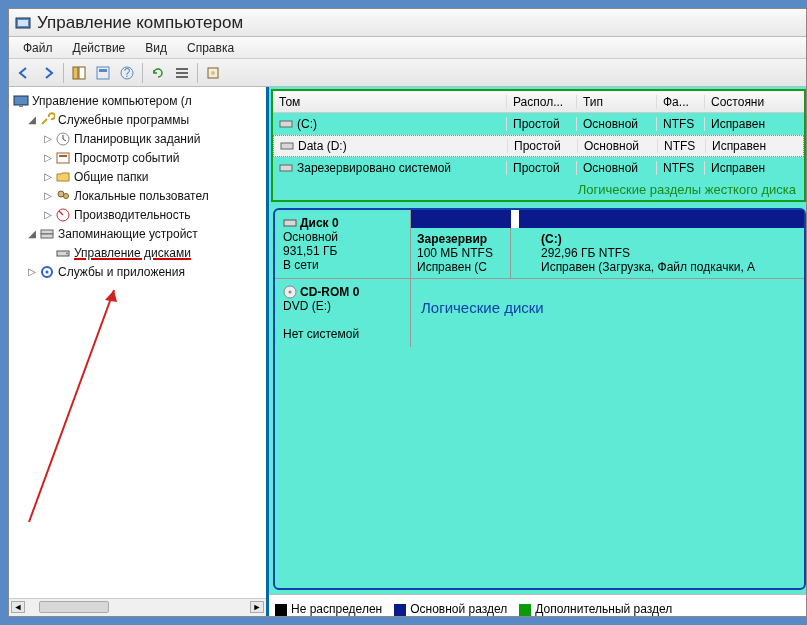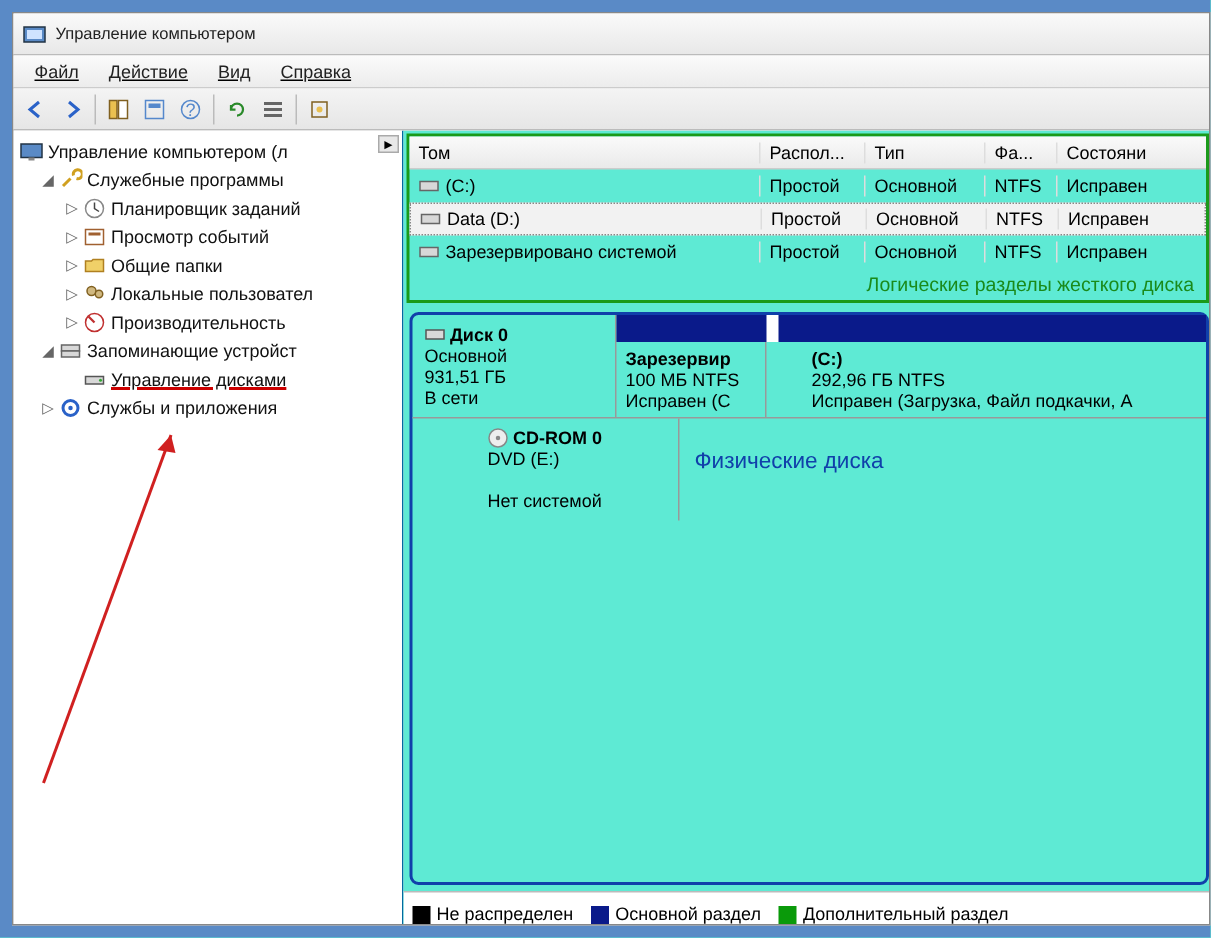--- a/index.html
+++ b/index.html
@@ -1,27 +1,27 @@
 <!DOCTYPE html>
 <html><head>
 <meta charset="utf-8">
 <style>
 * { box-sizing: border-box; margin: 0; padding: 0; font-family: "Segoe UI", Tahoma, sans-serif; font-size: 12px; }
 body { background: #5a8ac6; width: 807px; height: 625px; overflow: hidden; position: relative; }
 .window { position: absolute; left: 8px; top: 8px; right: 0; bottom: 8px; background: #fff; border: 1px solid #888; display: flex; flex-direction: column; }
 .titlebar { height: 28px; background: linear-gradient(#fafafa,#e8e8e8); display: flex; align-items: center; padding: 0 6px; border-bottom: 1px solid #bbb; }
 .titlebar .icon { width: 16px; height: 16px; margin-right: 6px; }
-.titlebar .title { font-size: 11px; color: #222; }
-.menubar { height: 22px; background: linear-gradient(#fbfbfb,#ececec); display: flex; align-items: center; padding: 0 4px; border-bottom: 1px solid #ccc; text-decoration: underline; }
+.titlebar .title { font-size: 17px; color: #222; }
+.menubar { height: 22px; background: linear-gradient(#fbfbfb,#ececec); display: flex; align-items: center; padding: 0 4px; border-bottom: 1px solid #ccc; }
 .menu-item { padding: 2px 10px; color: #222; cursor: default; }
 .toolbar { height: 28px; background: linear-gradient(#f4f4f4,#e6e6e6); display: flex; align-items: center; padding: 0 4px; border-bottom: 1px solid #bbb; gap: 2px; }
 .tool-btn { width: 22px; height: 22px; display: flex; align-items: center; justify-content: center; border: 1px solid transparent; }
 .tool-sep { width: 1px; height: 20px; background: #bbb; margin: 0 2px; }
 .content { flex: 1; display: flex; overflow: hidden; }
-.sidebar { width: 260px; border-right: 1px solid #0369a1; background: #fff; overflow: hidden; display: flex; flex-direction: row; }
+.sidebar { width: 260px; border-right: 3px solid #0369a1; background: #fff; overflow: hidden; display: flex; flex-direction: column; }
 .tree { flex: 1; padding: 4px 0 4px 2px; overflow: hidden; white-space: nowrap; position: relative; }
 .tree-row { display: flex; align-items: center; height: 19px; padding-left: 2px; }
 .tree-row .exp { width: 14px; text-align: center; color: #666; font-size: 10px; cursor: default; }
 .tree-row .ic { width: 16px; height: 16px; margin-right: 3px; display: inline-flex; align-items: center; justify-content: center; }
 .tree-row .lbl { color: #111; }
 .indent1 { padding-left: 14px; }
 .indent2 { padding-left: 30px; }
 .selected .lbl { text-decoration: underline; text-decoration-color: #c00; text-decoration-thickness: 2px; }
 .hscroll { height: 18px; border-top: 1px solid #ccc; background: #f0f0f0; position: relative; }
 .hscroll .thumb { position: absolute; left: 30px; top: 2px; width: 70px; height: 12px; background: #d8d8d8; border: 1px solid #aaa; border-radius: 2px; }
@@ -341,36 +341,36 @@
               </div>
               <div class="partcell" style="flex:1">
                 <div style="font-weight:bold">(C:)</div>
                 <div>292,96 ГБ NTFS</div>
                 <div>Исправен (Загрузка, Файл подкачки, А</div>
               </div>
             </div>
           </div>
         </div>
 
-        <div class="diskrow" style="border-bottom:none;margin-left:42px;">
+        <div class="diskrow" style="border-bottom:none;">
           <div class="diskinfo">
             <div class="dtitle">
                 <span>
                   <svg width="14" height="14">
                     <circle cx="7" cy="7" r="6" fill="#eee" stroke="#888"></circle>
                     <circle cx="7" cy="7" r="1.5" fill="#888"></circle>
                   </svg>
                 </span>
                 <span>CD-ROM 0</span>
               </div>
             <div>DVD (E:)</div>
             <div style="height:14px"></div>
             <div>Нет системой</div>
           </div>
-          <div class="caption-blue">Физические диска</div>
+          <div class="caption-blue">Логические диски</div>
         </div>
         <div style="flex:1"></div>
       </div>
 
       <div class="legend">
         <span class="swatch" style="background:#000"></span>
         <span>Не распределен</span>
         <span class="swatch" style="background:#0a1a8a;margin-left:8px"></span>
         <span>Основной раздел</span>
         <span class="swatch" style="background:#0a9a0a;margin-left:8px"></span>

